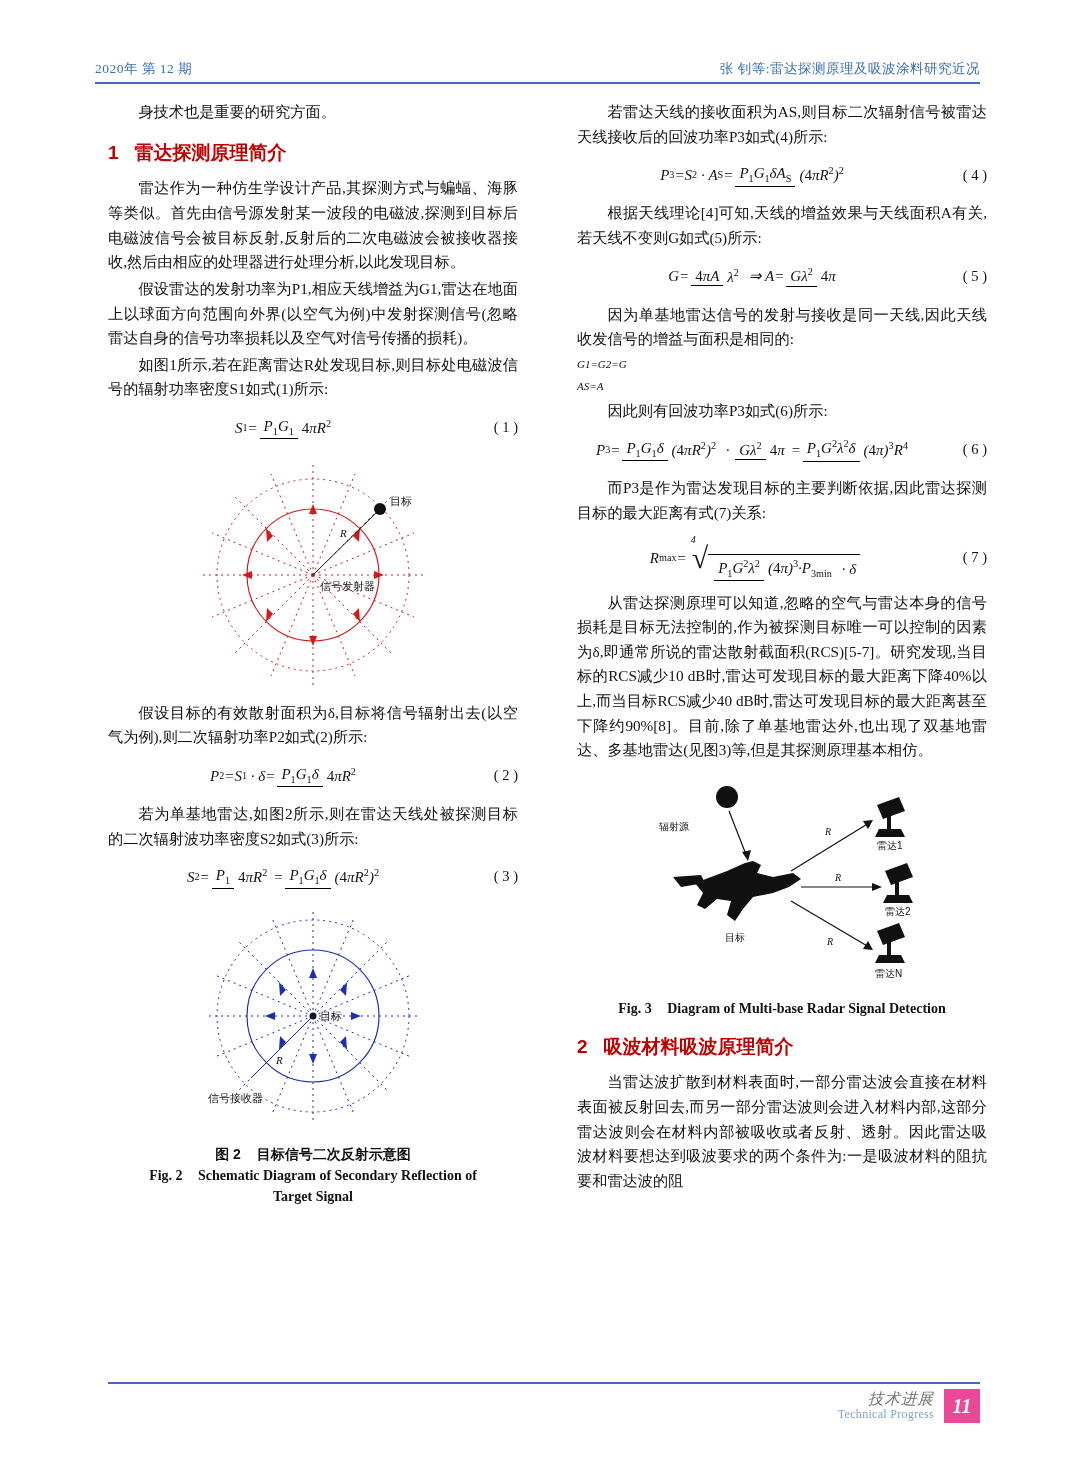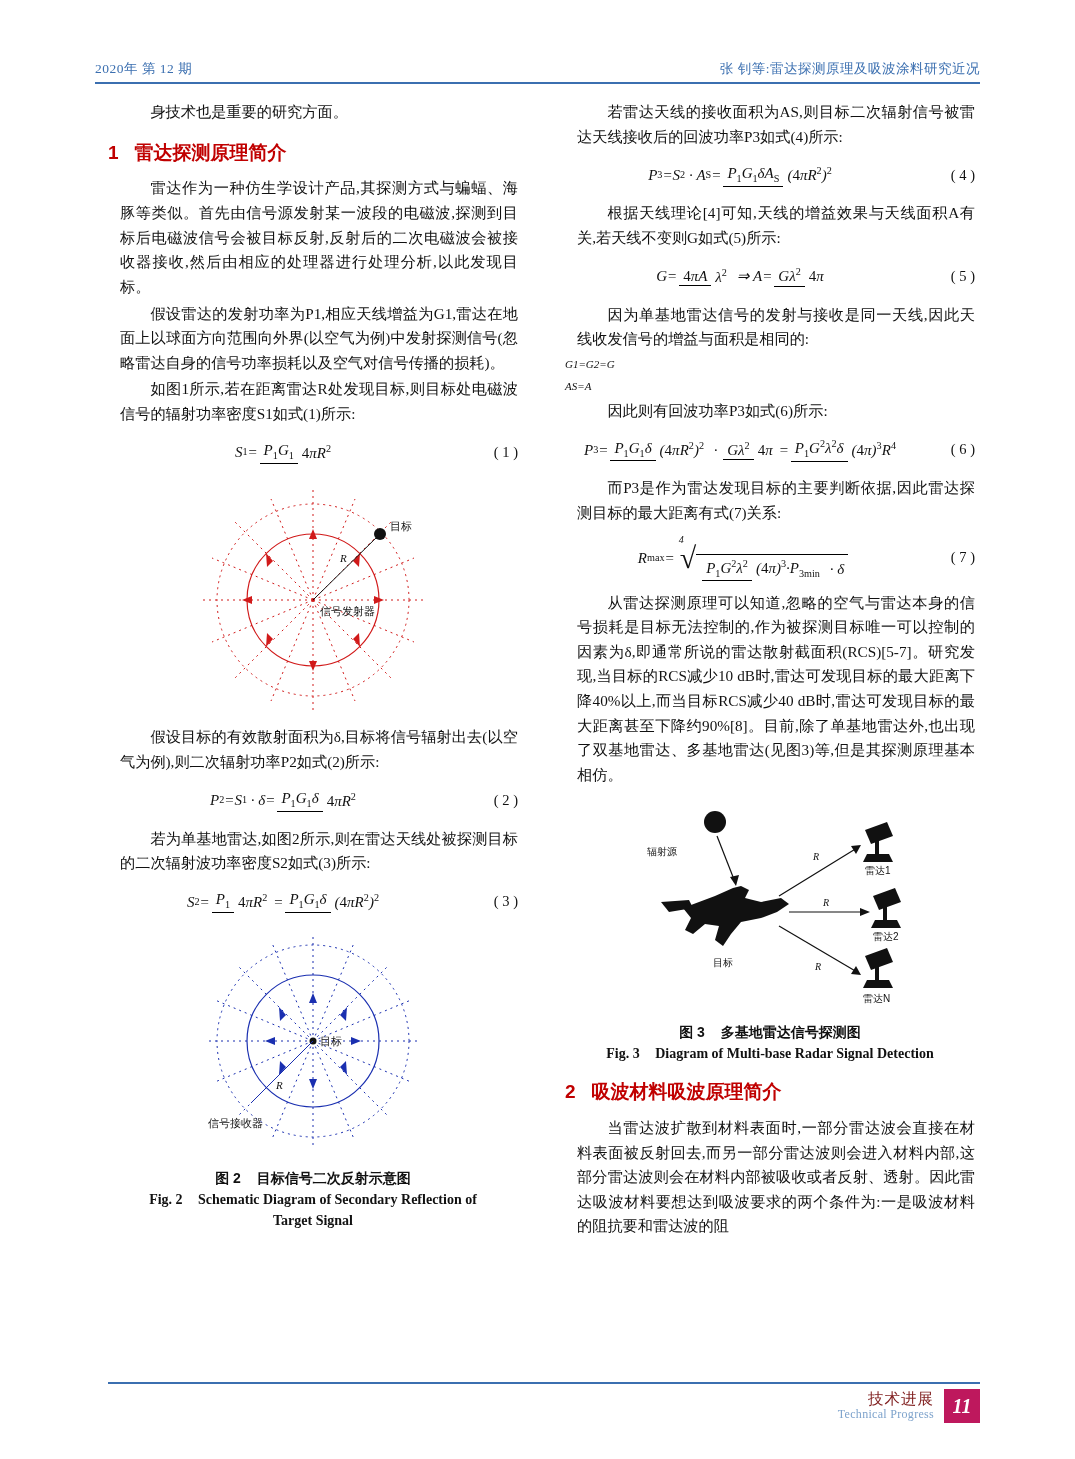--- a/index.html
+++ b/index.html
@@ -48,24 +48,24 @@
   .col {
     position: absolute;
     top: 100px;
     width: 410px;
     font-size: 15.2px;
     line-height: 1.62;
     text-align: justify;
     color: #111;
   }
   .col-left { left: 108px; }
-  .col-right { left: 565px; }
+  .col-right { left: 577px; }
 
   p.para {
-    margin: 0 0 2px 12px;
+    margin: 0 0 2px 0;
     text-indent: 2em;
   }
 
   h2.section {
     margin: 13px 0 8px 0;
     font-family: "Liberation Sans", sans-serif;
     font-size: 19px;
     font-weight: bold;
     color: #c00000;
     display: flex;
@@ -163,30 +163,31 @@
     right: 95px;
     top: 1389px;
     display: flex;
     align-items: center;
     gap: 10px;
   }
   .footer .f-text { text-align: right; line-height: 1.15; }
   .footer .f-cn {
     font-family: "Liberation Sans", sans-serif;
     font-size: 15.5px;
-    color: #7f1d1d;
+    color: #737373;
     letter-spacing: 1px;
+    font-style: italic;
   }
   .footer .f-en {
     font-size: 12px;
     color: #7ea3cc;
     letter-spacing: .3px;
   }
   .footer .pagenum {
-    background: #be185d;
+    background: #ec4899;
     color: #fff;
     font-style: italic;
     font-weight: bold;
     font-size: 20px;
     width: 36px;
     height: 34px;
     display: flex;
     align-items: center;
     justify-content: center;
   }
@@ -492,24 +493,20 @@
 
           <g fill="#111">
             <path d="M300 156 l22 -8 l6 14 l-22 8 z"></path>
             <rect x="310" y="166" width="4" height="14"></rect>
             <path d="M302 180 h22 l4 8 h-30 z"></path>
           </g>
           <text x="298" y="202" font-size="10" font-family="Liberation Sans, sans-serif" fill="#111">雷达N</text>
         </svg>
       </div>
       <div class="fig-cap">
-        <div class="cn">
-          <span class="lbl">图 3</span>
-          <span>多基地雷达信号探测图</span>
-        </div>
         <div class="en">
           <span class="lbl">Fig. 3</span>
           <span>Diagram of Multi-base Radar Signal Detection</span>
         </div>
       </div>
     </div>
 
     <h2 class="section">
       <span class="num">2</span>
       <span>吸波材料吸波原理简介</span>

